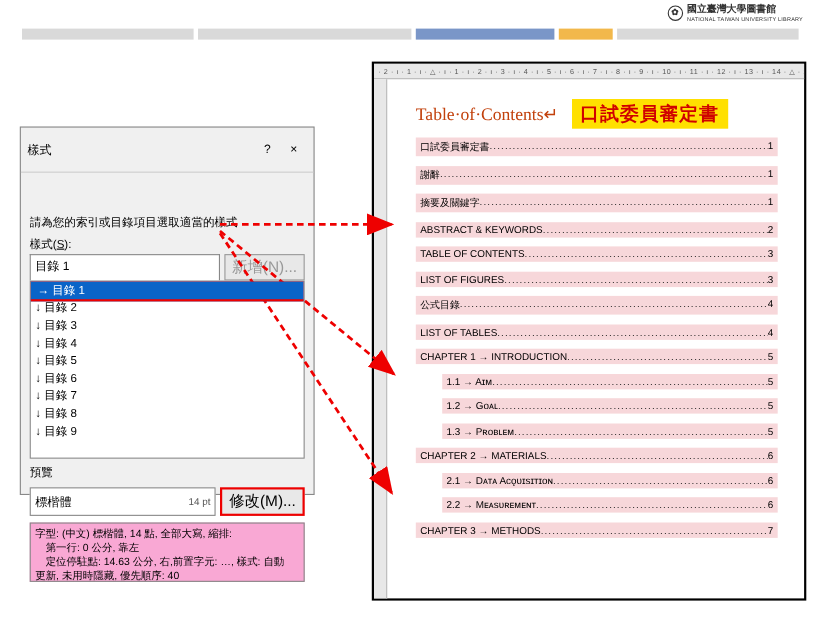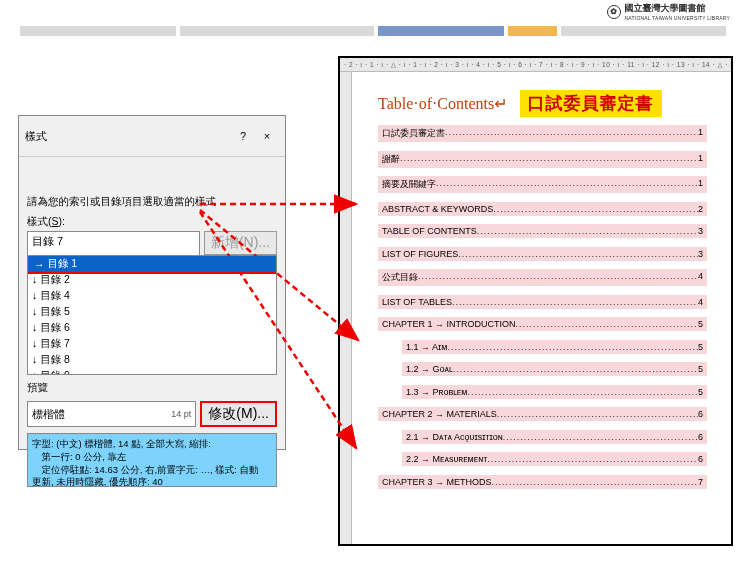--- a/index.html
+++ b/index.html
@@ -14,31 +14,31 @@
   
   .dialog { position: absolute; left: 18px; top: 115px; width: 268px; height: 335px; border: 1.5px solid #888; background: #f0f0f0; font-size: 11px; }
   .dlg-title { height: 41px; display: flex; align-items: center; padding: 0 6px; border-bottom: 1px solid #ccc; }
   .dlg-title-text { flex: 1; }
   .dlg-btn { width: 24px; text-align: center; cursor: default; }
   .dlg-body { padding: 6px 8px; }
   .instruction { margin-bottom: 6px; font-size: 10.5px; margin-top: 32px; }
   .lbl { font-size: 10.5px; margin-bottom: 2px; }
   .lbl u { text-decoration: underline; }
   .list-wrap { display: flex; gap: 4px; }
-  .style-list { flex: 1; border: 1px solid #888; background: #fff; height: 120px; overflow: hidden; font-size: 10.5px; position: relative; }
+  .style-list { flex: 1; border: 1px solid #888; background: #fff; height: 162px; overflow: hidden; font-size: 10.5px; position: relative; }
   .style-input-row { background: #fff; border: 1px solid #888; border-bottom: none; padding: 2px 4px; flex:1; }
   .style-item { padding: 1px 4px; }
   .style-item.selected { background: #0a64c8; color: #fff; border: 2px solid #e00; margin: -2px; padding: 1px 6px; position: relative; z-index: 2; }
   .side-btns { display: flex; flex-direction: column; gap: 4px; }
   .btn { border: 1px solid #999; background: #e8e8e8; padding: 2px 6px; font-size: 14px; min-width: 54px; text-align: left; }
   .btn.disabled { color: #999; }
   .preview-box { margin-top: 6px; }
   .preview-inner { border: 1px solid #888; background: #fff; height: 26px; display: flex; align-items: center; padding: 0 4px; font-size: 11px; }
   .preview-inner .pts { margin-left: auto; font-size: 9px; color: #555; text-align: center; }
-  .desc-box { margin-top: 6px; border: 1px solid #888; background: #7dd3fc; height: 54px; padding: 4px; font-size: 9.5px; line-height: 1.35; overflow: hidden; }
+  .desc-box { margin-top: 6px; border: 1px solid #888; background: #f9a8d4; height: 54px; padding: 4px; font-size: 9.5px; line-height: 1.35; overflow: hidden; }
   .dlg-footer { position: absolute; right: 8px; bottom: 6px; display: flex; gap: 6px; }
   .dlg-footer .btn { min-width: 50px; padding: 3px 10px; }
   .modify-row { display:flex; gap:4px; margin-top:6px; }
   .modify-row .btn.highlight { border: 2px solid #e00; }
   
   
   .doc { position: absolute; left: 338px; top: 56px; width: 395px; height: 490px; border: 2.5px solid #000; background: #fff; }
   .ruler { height: 14px; background: #e8e8e8; border-bottom: 1px solid #bbb; font-size: 6.5px; color: #555; display: flex; align-items: center; padding: 0 4px; letter-spacing: 0.5px; overflow: hidden; white-space: nowrap; }
   .ruler-v { position: absolute; left: 0; top: 14px; bottom: 0; width: 12px; background: #e8e8e8; border-right: 1px solid #bbb; }
   .page { position: absolute; left: 14px; top: 20px; right: 6px; bottom: 6px; background: #fff; padding: 12px 18px 4px 24px; }
@@ -78,27 +78,28 @@
     <span class="dlg-title-text">樣式</span>
     <span class="dlg-btn">?</span>
     <span class="dlg-btn">×</span>
   </div>
   <div class="dlg-body">
     <div class="instruction">請為您的索引或目錄項目選取適當的樣式</div>
     <div class="lbl">
       <span>樣式(</span><u>S</u><span>):</span>
     </div>
     <div style="display:flex;gap:4px;">
-      <div class="style-input-row">目錄 7</div>
+      <div class="style-input-row">目錄 1</div>
       <div class="btn disabled">新增(N)...</div>
     </div>
     <div class="list-wrap">
       <div class="style-list" id="style-list">
           <div class="style-item selected">→ 目錄 1</div>
           <div class="style-item">↓ 目錄 2</div>
+          <div class="style-item">↓ 目錄 3</div>
           <div class="style-item">↓ 目錄 4</div>
           <div class="style-item">↓ 目錄 5</div>
           <div class="style-item">↓ 目錄 6</div>
           <div class="style-item">↓ 目錄 7</div>
           <div class="style-item">↓ 目錄 8</div>
           <div class="style-item">↓ 目錄 9</div>
         </div>
     </div>
     <div class="preview-box">
       <div class="lbl">預覽</div>

